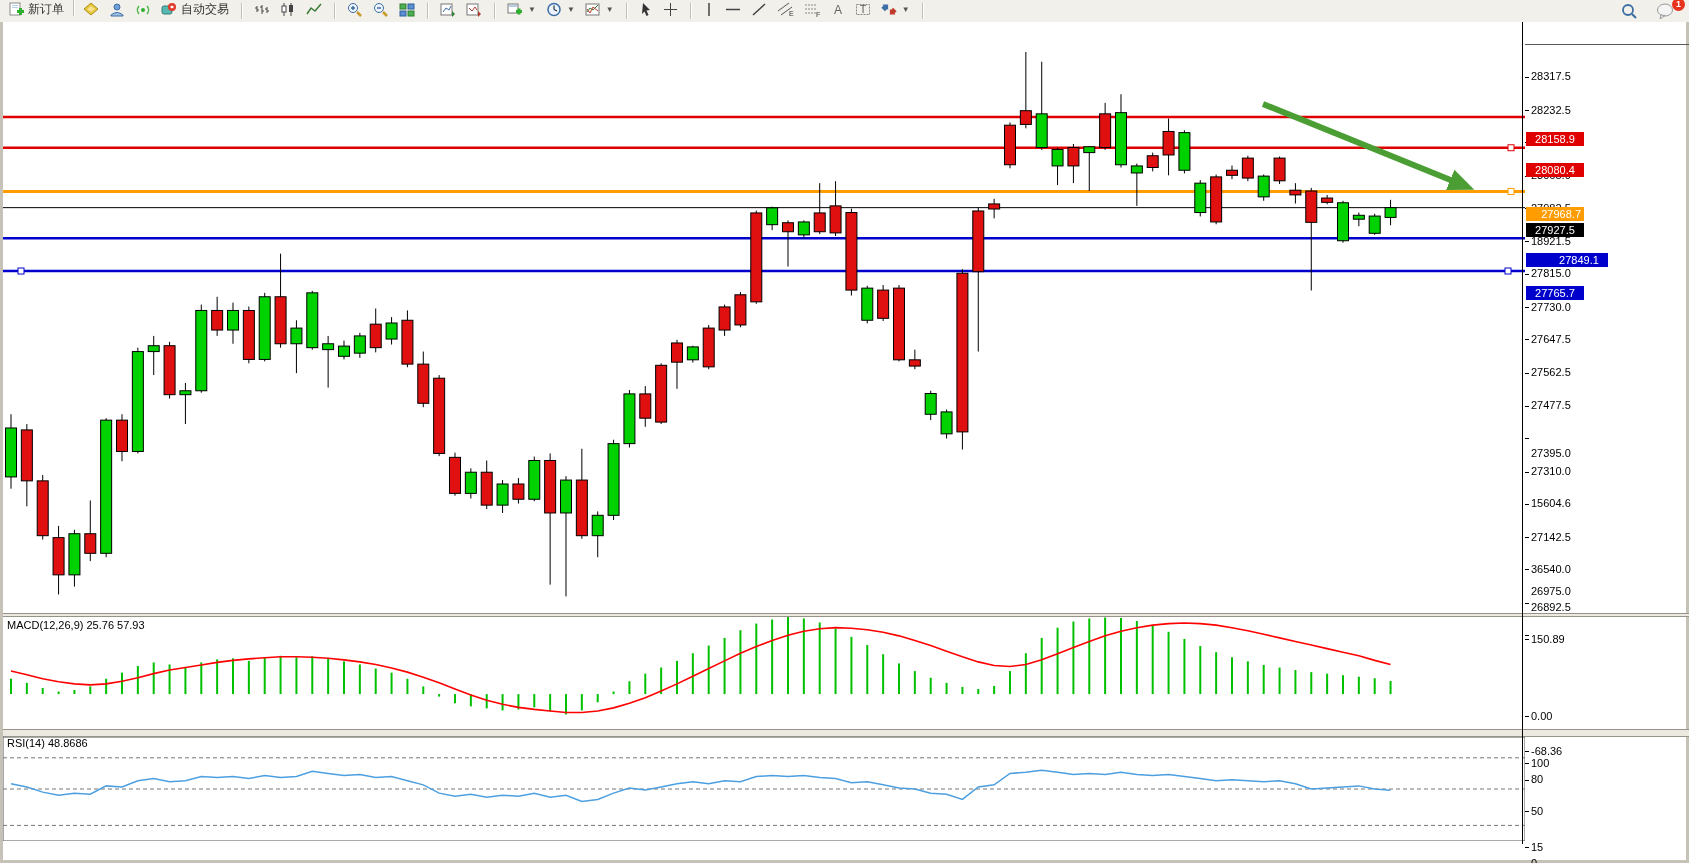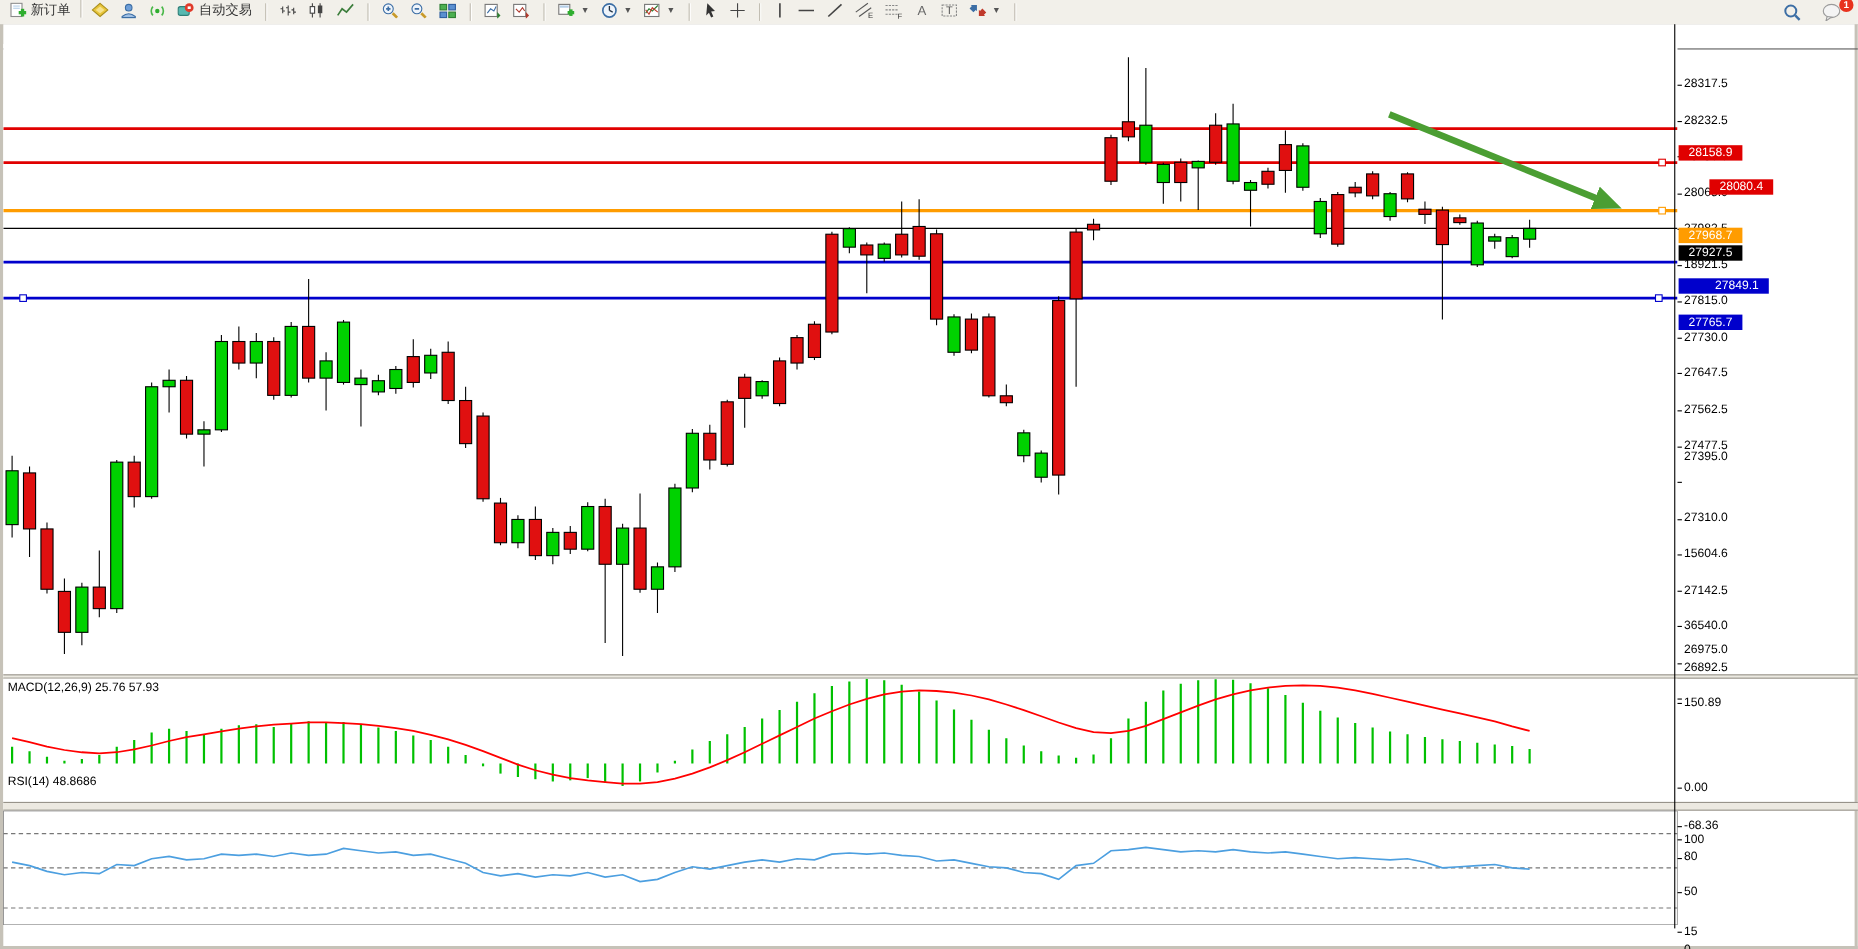--- a/index.html
+++ b/index.html
@@ -788,21 +788,21 @@
 
     <div class="divider" style="top:707px;height:8px;"></div>
 
     <svg id="rsi" class="plot" style="top:715px;" width="1522" height="104" viewBox="0 0 1522 104">
         <rect x="0" y="0" width="1522" height="104" fill="none" stroke="#555" stroke-width="1"></rect>
         <line x1="0" y1="20.8" x2="1522" y2="20.8" stroke="#777" stroke-dasharray="4,3"></line>
         <line x1="0" y1="52" x2="1522" y2="52" stroke="#777" stroke-dasharray="4,3"></line>
         <line x1="0" y1="88.4" x2="1522" y2="88.4" stroke="#777" stroke-dasharray="4,3"></line>
         <polyline points="8,46.8 23.857,49.92 39.714,55.12 55.571,58.24 71.428,56.16 87.285,57.2 103.142,48.88 118.999,49.92 134.856,43.68 150.713,41.6 166.57,44.72 182.427,43.68 198.284,39.52 214.141,40.56 229.998,39.52 245.855,41.6 261.712,38.48 277.56899999999996,40.56 293.426,39.52 309.283,34.32 325.14,36.4 340.99699999999996,38.48 356.854,37.44 372.711,40.56 388.568,39.52 404.42499999999995,43.68 420.282,47.84 436.139,56.16 451.996,59.28 467.85299999999995,57.2 483.71,60.32 499.567,58.24 515.424,59.28 531.281,56.16 547.1379999999999,60.32 562.995,58.24 578.852,64.48 594.709,62.4 610.566,56.16 626.423,50.96 642.28,53.04 658.137,49.92 673.9939999999999,46.8 689.851,44.72 705.708,46.8 721.5649999999999,43.68 737.422,44.72 753.279,39.52 769.136,38.48 784.9929999999999,39.52 800.8499999999999,38.48 816.707,40.56 832.564,41.6 848.4209999999999,45.76 864.278,44.72 880.135,47.84 895.992,50.96 911.8489999999999,52 927.7059999999999,56.16 943.563,57.2 959.42,62.4 975.2769999999999,49.92 991.134,47.84 1006.991,36.4 1022.848,35.36 1038.705,33.28 1054.562,35.36 1070.4189999999999,37.44 1086.2759999999998,36.4 1102.133,37.44 1117.99,35.36 1133.847,37.44 1149.704,38.48 1165.561,37.44 1181.418,39.52 1197.2749999999999,41.6 1213.132,43.68 1228.989,42.64 1244.846,43.68 1260.703,44.72 1276.56,43.68 1292.417,46.8 1308.274,52 1324.1309999999999,50.96 1339.9879999999998,49.92 1355.845,48.88 1371.702,52 1387.559,53.176656" fill="none" stroke="#4c9fe0" stroke-width="1.5"></polyline>
       </svg>
-    <div class="panel-label" style="top:683px;text-align:center;">RSI(14) 48.8686</div>
+    <div class="panel-label" style="top:715px;text-align:center;">RSI(14) 48.8686</div>
 
     <div id="axis-col">
         <div class="axtick" style="top: 54.8842px;"></div>
         <div class="axlabel" style="top: 48.3842px;">28317.5</div>
         <div class="axtick" style="top: 88.1778px;"></div>
         <div class="axlabel" style="top: 81.6778px;">28232.5</div>
         <div class="axtick" style="top: 120.492px;"></div>
         <div class="axlabel" style="top: 113.992px;">28150.0</div>
         <div class="axtick" style="top: 153.786px;"></div>
         <div class="axlabel" style="top: 147.286px;">28065.0</div>
@@ -814,36 +814,36 @@
         <div class="axlabel" style="top: 245.208px;">27815.0</div>
         <div class="axtick" style="top: 285.002px;"></div>
         <div class="axlabel" style="top: 278.502px;">27730.0</div>
         <div class="axtick" style="top: 317.316px;"></div>
         <div class="axlabel" style="top: 310.816px;">27647.5</div>
         <div class="axtick" style="top: 350.61px;"></div>
         <div class="axlabel" style="top: 344.11px;">27562.5</div>
         <div class="axtick" style="top: 383.903px;"></div>
         <div class="axlabel" style="top: 377.403px;">27477.5</div>
         <div class="axtick" style="top: 416.218px;"></div>
-        <div class="axlabel" style="top: 387px; text-align: center;">27395.0</div>
+        <div class="axlabel" style="top: 425px; text-align: center;">27395.0</div>
         <div class="axtick" style="top: 449.511px;"></div>
         <div class="axlabel" style="top: 443.011px;">27310.0</div>
         <div class="axtick" style="top: 481.826px;"></div>
         <div class="axlabel" style="top: 475.326px;">15604.6</div>
         <div class="axtick" style="top: 515.119px;"></div>
         <div class="axlabel" style="top: 508.619px;">27142.5</div>
         <div class="axtick" style="top: 547.434px;"></div>
         <div class="axlabel" style="top: 540.934px;">36540.0</div>
         <div class="axtick" style="top: 580.727px;"></div>
         <div class="axlabel" style="top: 563px;">26975.0</div>
         <div class="axtick" style="top: 613.042px;"></div>
         <div class="axlabel" style="top: 579px;">26892.5</div>
         <div class="pbadge" style="background: rgb(224, 0, 0); top: 110.006px;">28158.9</div>
-        <div class="pbadge" style="background: rgb(224, 0, 0); top: 140.754px; margin-left: 28px;">28080.4</div>
-        <div class="pbadge" style="background: rgb(255, 156, 0); top: 184.505px;">27968.7</div>
+        <div class="pbadge" style="background: rgb(224, 0, 0); top: 140.754px;">28080.4</div>
+        <div class="pbadge" style="background: rgb(255, 156, 0); top: 184.505px; text-align: right;">27968.7</div>
         <div class="pbadge" style="background: rgb(0, 0, 0); top: 200.643px;">27927.5</div>
         <div class="pbadge" style="background: rgb(0, 0, 204); top: 231.351px; padding-left: 27px;">27849.1</div>
         <div class="pbadge" style="background: rgb(0, 0, 204); top: 264.018px;">27765.7</div>
         <div class="axtick" style="top: 617px;"></div>
         <div class="axlabel" style="top: 610.5px;">150.89</div>
         <div class="axtick" style="top: 694.079px;"></div>
         <div class="axlabel" style="top: 687.579px;">0.00</div>
         <div class="axtick" style="top: 729px;"></div>
         <div class="axlabel" style="top: 722.5px;">-68.36</div>
         <div class="axtick" style="top: 741px;"></div>

